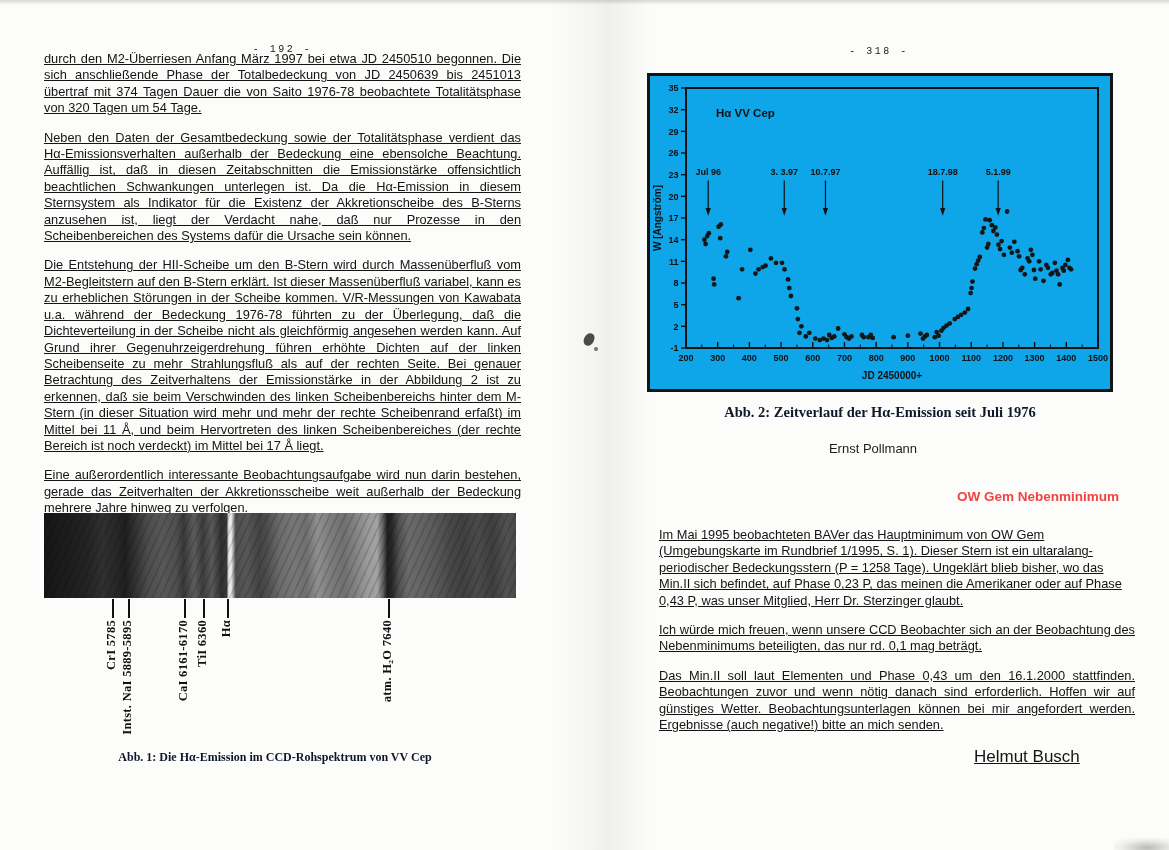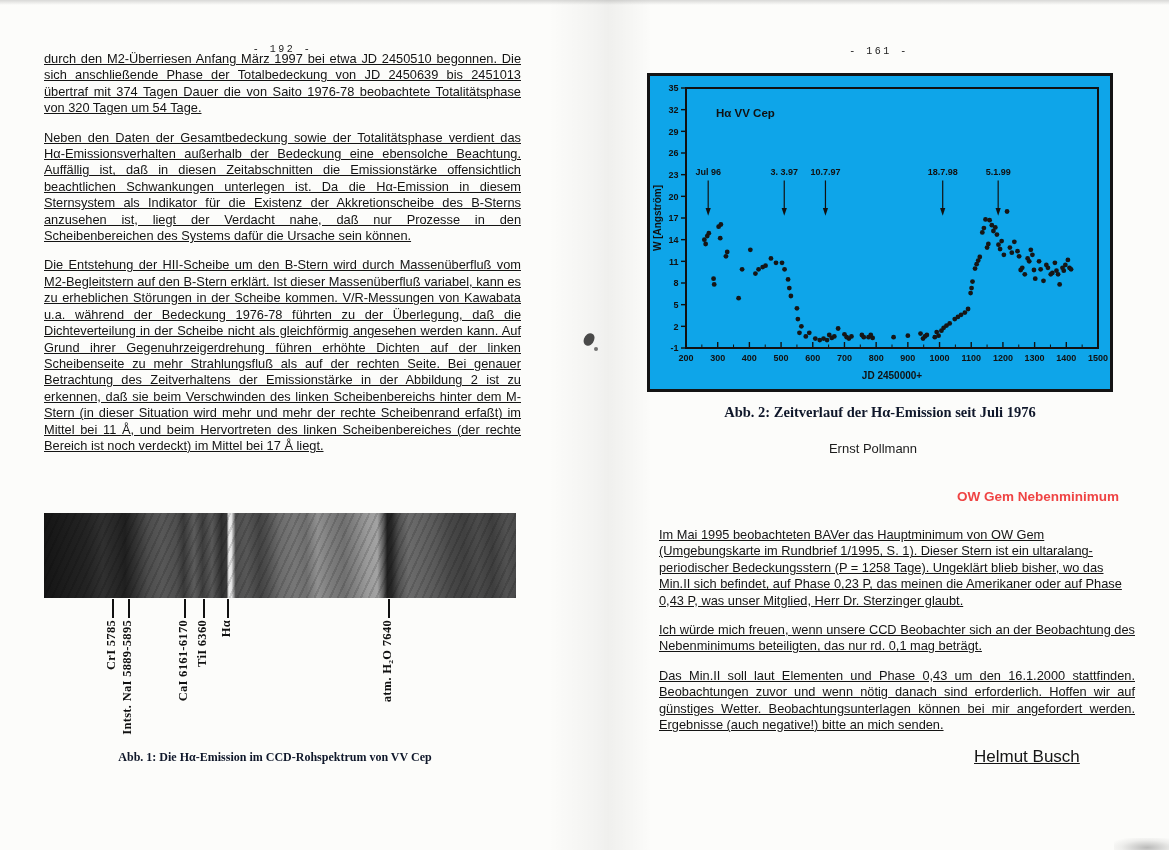--- a/index.html
+++ b/index.html
@@ -71,20 +71,21 @@
 <div class="ink-speck2"></div>
 <div class="edge-smudge"></div>
 
 <div>
   <div id="hdr-left" class="page-header">- 192 -</div>
 
   <div id="left-text" class="body-text">
     <p>durch den M2-Überriesen Anfang März 1997 bei etwa JD 2450510 begonnen. Die sich anschließende Phase der Totalbedeckung von JD 2450639 bis 2451013 übertraf mit 374 Tagen Dauer die von Saito 1976-78 beobachtete Totalitätsphase von 320 Tagen um 54 Tage.</p>
     <p>Neben den Daten der Gesamtbedeckung sowie der Totalitätsphase verdient das Hα-Emissionsverhalten außerhalb der Bedeckung eine ebensolche Beachtung. Auffällig ist, daß in diesen Zeitabschnitten die Emissionstärke offensichtlich beachtlichen Schwankungen unterlegen ist. Da die Hα-Emission in diesem Sternsystem als Indikator für die Existenz der Akkretionscheibe des B-Sterns anzusehen ist, liegt der Verdacht nahe, daß nur Prozesse in den Scheibenbereichen des Systems dafür die Ursache sein können.</p>
     <p>Die Entstehung der HII-Scheibe um den B-Stern wird durch Massenüberfluß vom M2-Begleitstern auf den B-Stern erklärt. Ist dieser Massenüberfluß variabel, kann es zu erheblichen Störungen in der Scheibe kommen. V/R-Messungen von Kawabata u.a. während der Bedeckung 1976-78 führten zu der Überlegung, daß die Dichteverteilung in der Scheibe nicht als gleichförmig angesehen werden kann. Auf Grund ihrer Gegenuhrzeigerdrehung führen erhöhte Dichten auf der linken Scheibenseite zu mehr Strahlungsfluß als auf der rechten Seite. Bei genauer Betrachtung des Zeitverhaltens der Emissionstärke in der Abbildung 2 ist zu erkennen, daß sie beim Verschwinden des linken Scheibenbereichs hinter dem M-Stern (in dieser Situation wird mehr und mehr der rechte Scheibenrand erfaßt) im Mittel bei 11 Å, und beim Hervortreten des linken Scheibenbereiches (der rechte Bereich ist noch verdeckt) im Mittel bei 17 Å liegt.</p>
+    <p>Eine außerordentlich interessante Beobachtungsaufgabe wird nun darin bestehen, gerade das Zeitverhalten der Akkretionsscheibe weit außerhalb der Bedeckung mehrere Jahre hinweg zu verfolgen.</p>
   </div>
 
   <div id="spectrum-band"></div>
 
   <div class="spec-tick" style="left: 112px;"></div>
   <div class="spec-tick" style="left: 128px;"></div>
   <div class="spec-tick" style="left: 184px;"></div>
   <div class="spec-tick" style="left: 203px;"></div>
   <div class="spec-tick" style="left: 227px;"></div>
   <div class="spec-tick" style="left: 388px;"></div>
@@ -93,21 +94,21 @@
   <div class="spec-label" style="left: 120px;">Intst. NaI 5889-5895</div>
   <div class="spec-label" style="left: 176px;">CaI 6161-6170</div>
   <div class="spec-label" style="left: 195px;">TiI 6360</div>
   <div class="spec-label" style="left: 219px;">Hα</div>
   <div class="spec-label" style="left: 380px;">atm. H₂O 7640</div>
 
   <div id="caption-abb1" class="fig-caption">Abb. 1:  Die Hα-Emission im CCD-Rohspektrum von VV Cep</div>
 </div>
 
 <div>
-  <div id="hdr-right" class="page-header">- 161 -</div>
+  <div id="hdr-right" class="page-header">- 318 -</div>
 
   <div id="figure2">
       <svg viewBox="0 0 460 313" width="460" height="313">
         <rect x="36" y="12" width="412" height="260" fill="none" stroke="#111" stroke-width="2"></rect>
         <g>
           <line x1="31" x2="35" y1="12" y2="12" stroke="#111" stroke-width="1.4"></line>
           <text x="28.5" y="15.2" text-anchor="end" font-size="9" font-weight="bold" fill="#111">35</text>
           <line x1="31" x2="35" y1="33.666666666666664" y2="33.666666666666664" stroke="#111" stroke-width="1.4"></line>
           <text x="28.5" y="36.86666666666667" text-anchor="end" font-size="9" font-weight="bold" fill="#111">32</text>
           <line x1="31" x2="35" y1="55.33333333333333" y2="55.33333333333333" stroke="#111" stroke-width="1.4"></line>

